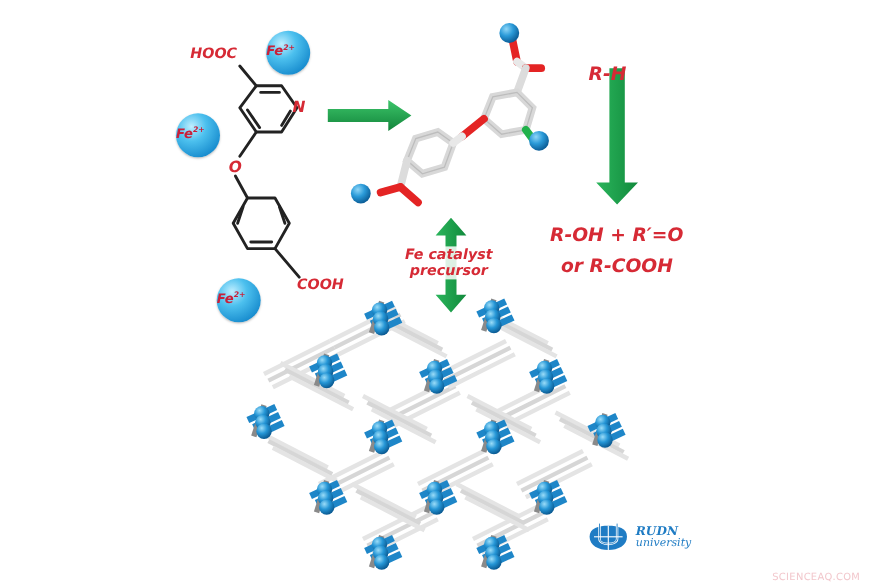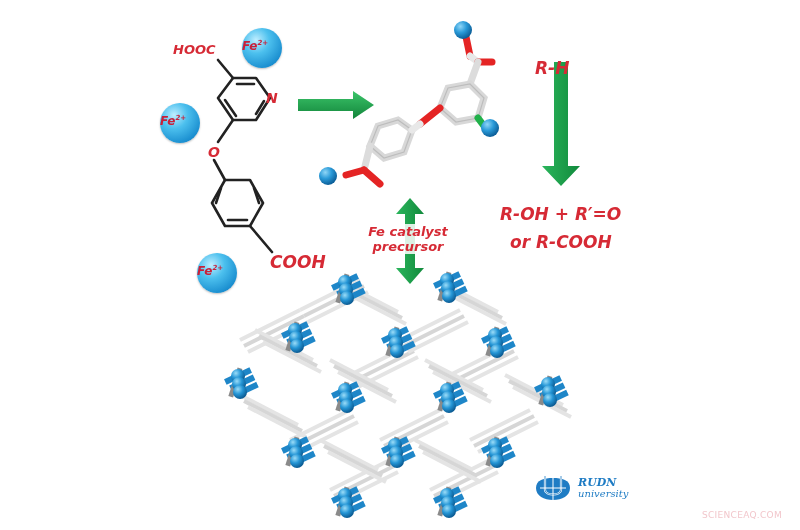--- a/index.html
+++ b/index.html
@@ -5,21 +5,21 @@
   html,body{margin:0;padding:0;background:#ffffff;}
   body{width:800px;height:530px;position:relative;overflow:hidden;font-family:"DejaVu Sans","Liberation Sans",sans-serif;}
   .abs{position:absolute;}
   .red-label{color:#d62a35;font-weight:bold;font-style:italic;font-family:"DejaVu Sans",sans-serif;}
   .fe-ion{position:absolute;width:40px;height:40px;border-radius:50%;
     background:radial-gradient(circle at 35% 30%,#bfeeff 0%,#4cc0ee 35%,#1b8fd0 75%,#0d6aa8 100%);
     box-shadow:0 1px 2px rgba(0,0,0,0.25);}
   .fe-ion span{position:absolute;left:0;right:0;top:11px;text-align:left;font-size:12px;color:#c8203a;font-style:italic;font-weight:bold;}
   .fe-ion sup{font-size:7px;}
   svg{position:absolute;overflow:visible;}
-  .watermark{color:#f2c7cc;font-size:9px;letter-spacing:0.3px;font-family:"DejaVu Sans",sans-serif;}
+  .watermark{color:#f2c7cc;font-size:9px;letter-spacing:0.3px;font-family:"DejaVu Sans",sans-serif;margin-top:10px;}
   .rudn-text{color:#1f7cc4;font-family:"DejaVu Serif",serif;line-height:11px;font-style:italic;}
 </style>
 </head>
 <body>
 
 <div class="abs" style="left:0;top:0;width:800px;height:381px;">
   <svg width="800" height="530" style="left:0;top:0;">
     <g stroke="#222" stroke-width="2.6" fill="none" stroke-linecap="round" stroke-linejoin="round">
 
       <polyline points="218,60 233,78"></polyline>
@@ -35,21 +35,21 @@
       <line x1="254" y1="188" x2="259" y2="203"></line>
       <line x1="228" y1="220" x2="247" y2="220"></line>
       <line x1="216" y1="203" x2="221" y2="188"></line>
 
       <line x1="250" y1="226" x2="272" y2="252"></line>
     </g>
   </svg>
   <div class="abs red-label" style="left:173px;top:42px;font-size:13px;">HOOC</div>
   <div class="abs red-label" style="left:266px;top:90px;font-size:14px;">N</div>
   <div class="abs red-label" style="left:208px;top:144px;font-size:14px;">O</div>
-  <div class="abs red-label" style="left:270px;top:252px;font-size:17px;">COOH</div>
+  <div class="abs red-label" style="left:270px;top:252px;font-size:13px;">COOH</div>
 </div>
 
 <div class="fe-ion" style="left:242px;top:28px;">
   <span><b>Fe</b><sup>2+</sup></span>
 </div>
 <div class="fe-ion" style="left:160px;top:103px;">
   <span><b>Fe</b><sup>2+</sup></span>
 </div>
 <div class="fe-ion" style="left:197px;top:253px;">
   <span><b>Fe</b><sup>2+</sup></span>

